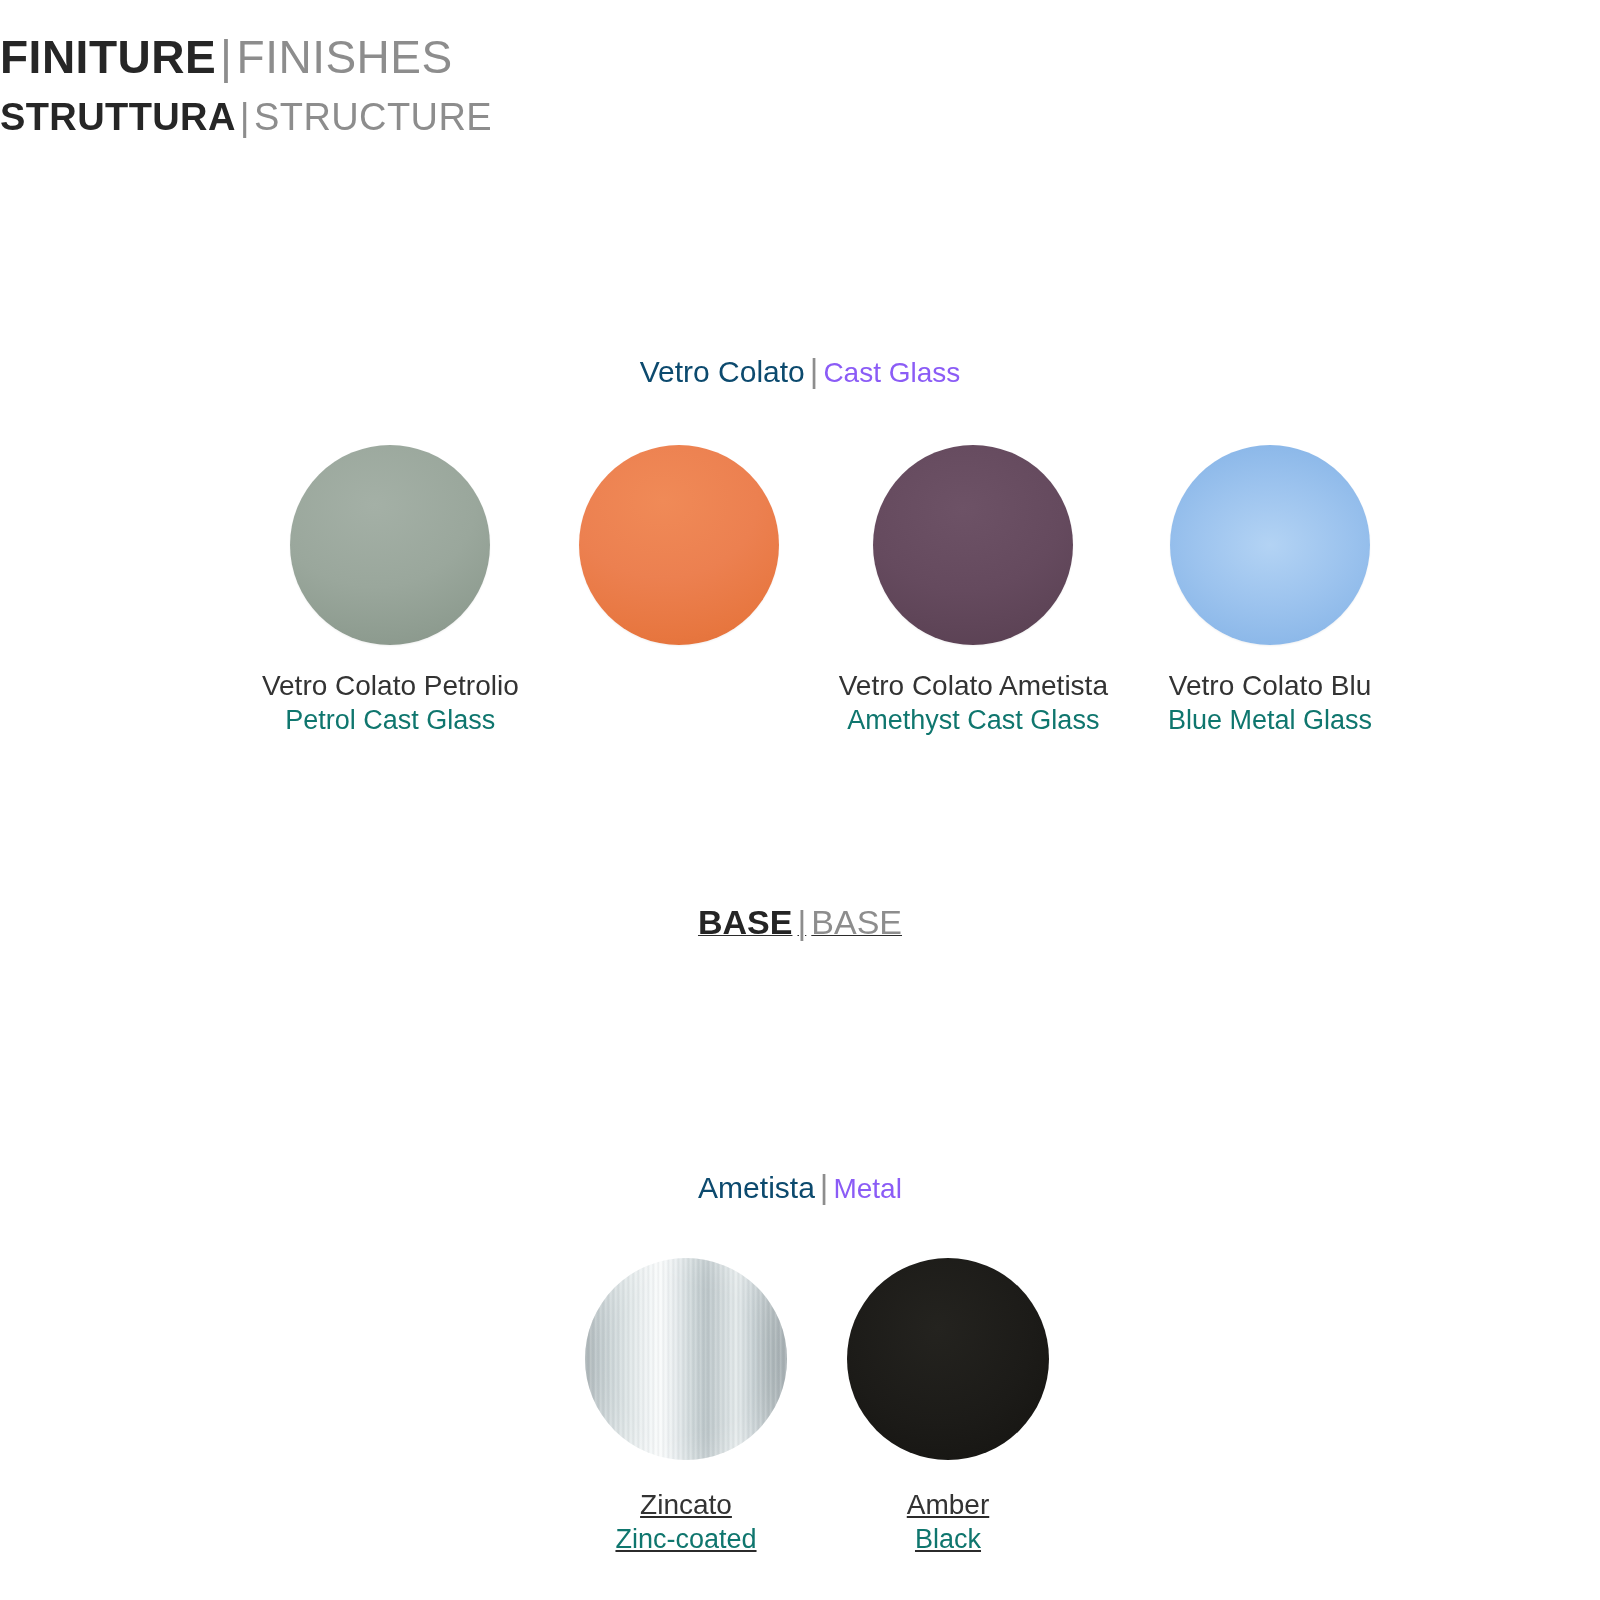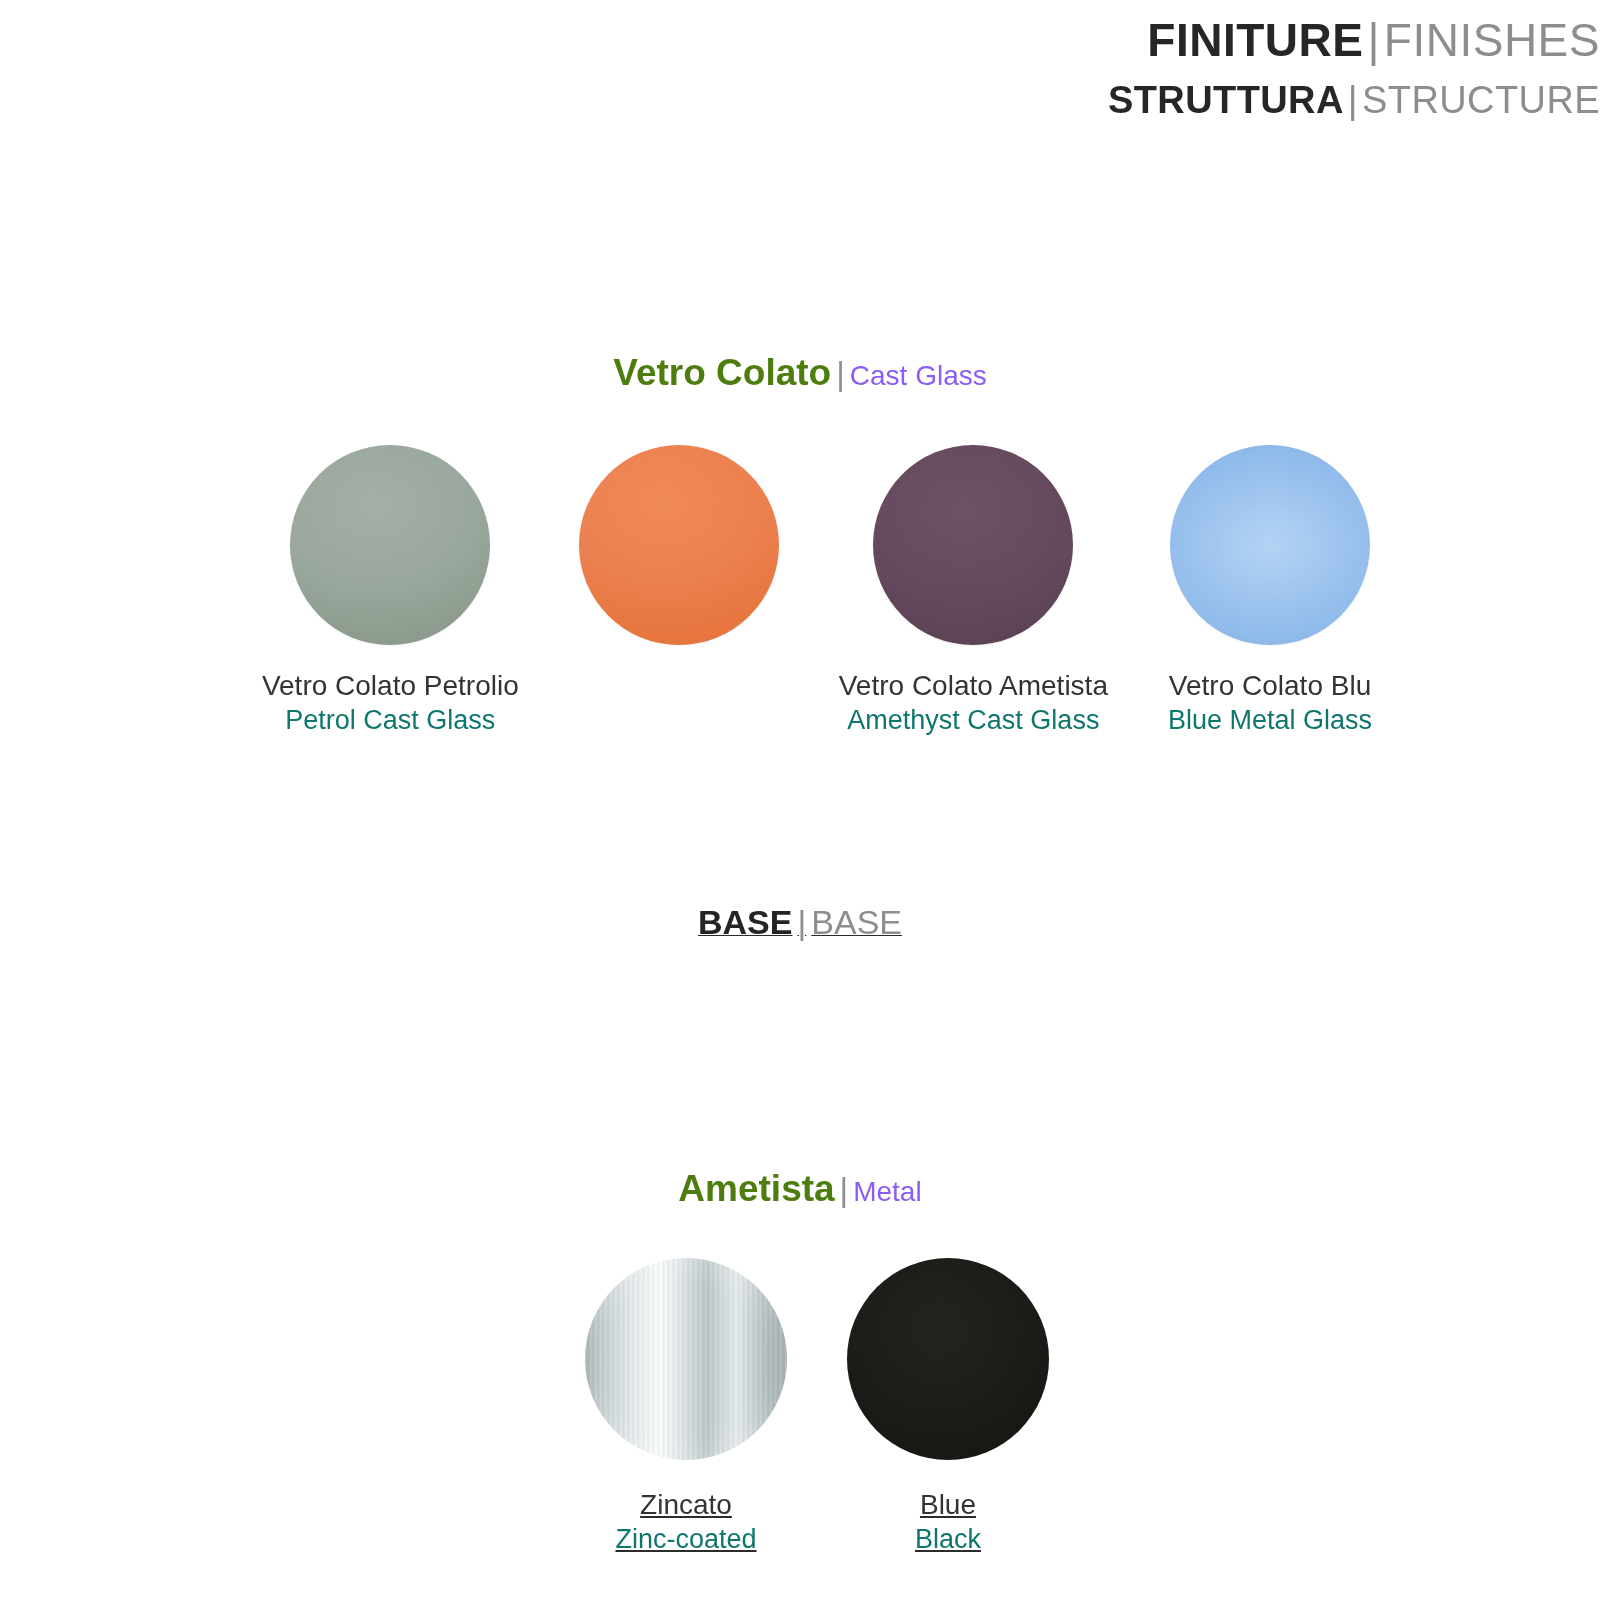--- a/index.html
+++ b/index.html
@@ -12,22 +12,22 @@
     height: 1600px;
     font-family: "Liberation Sans", sans-serif;
     color: #2b2b2b;
     overflow: hidden;
     position: relative;
   }
 
   
   .page-header {
     width: 100%;
-    text-align: right;
-    padding-top: 14px;
+    text-align: left;
+    padding-top: 31px;
   }
   .title-line {
     line-height: 1.15;
     white-space: nowrap;
   }
   .title-main {
     font-size: 46px;
     font-weight: 700;
     letter-spacing: 0.5px;
   }
@@ -64,23 +64,23 @@
     font-weight: 400;
     color: #8d8d8d;
   }
 
   .group-heading {
     width: 100%;
     text-align: center;
     white-space: nowrap;
   }
   .group-heading .g-it {
-    font-size: 37px;
-    font-weight: 700;
-    color: #4d7c0f;
+    font-size: 30px;
+    font-weight: 400;
+    color: #0c4a6e;
   }
   .group-heading .g-sep {
     font-size: 33px;
     font-weight: 400;
     color: #8d8d8d;
     padding: 0 5px;
   }
   .group-heading .g-en {
     font-size: 28px;
     font-weight: 400;
@@ -268,18 +268,18 @@
       <span class="caption-it">Zincato</span>
       <span class="caption-en">Zinc-coated</span>
     </div>
   </div>
 
   <div class="metal-gap"></div>
 
   <div class="swatch">
     <div class="swatch-disc metal-disc surf-black"></div>
     <div class="swatch-caption metal-caption">
-      <span class="caption-it">Blue</span>
+      <span class="caption-it">Amber</span>
       <span class="caption-en">Black</span>
     </div>
   </div>
 
 </div>
 
 </body></html>

